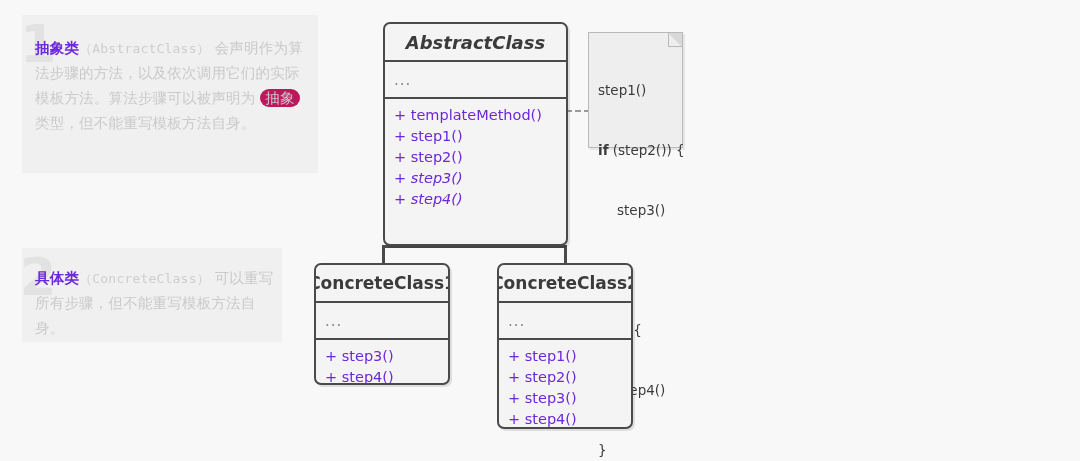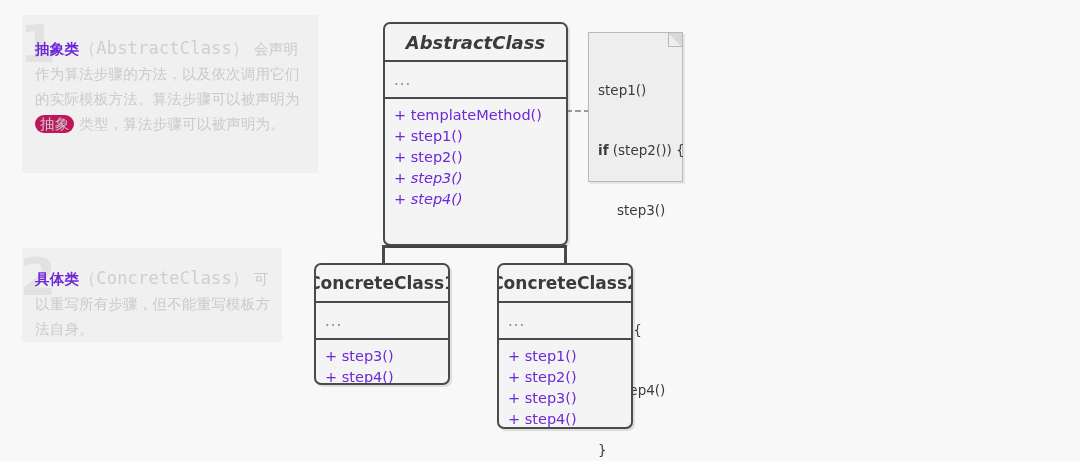--- a/index.html
+++ b/index.html
@@ -43,21 +43,21 @@
     line-height: 25px;
     color: #c9cacb;
     letter-spacing: 0.2px;
   }
   .annot-text .strong {
     font-weight: bold;
     color: #6d28d9;
   }
   .annot-text .code {
     font-family: "DejaVu Sans Mono", "Liberation Mono", monospace;
-    font-size: 17px;
+    font-size: 13px;
     color: #cdced0;
   }
   .annot-text .pill {
     background: #be185d;
     border-radius: 9px;
     padding: 1px 5px;
   }
 
   
   .uml-box {
@@ -166,21 +166,21 @@
   }
 </style>
 </head>
 <body>
 
 <div id="canvas">
 
   <div class="annot" style="left:22px; top:15px; width:296px; height:158px;"></div>
   <div class="annot-num" style="left:20px; top:18px;">1</div>
   <div class="annot-text" style="left:35px; top:36px; width:272px;">
-    <span class="strong">抽象类</span><span class="code">（AbstractClass）</span><span> 会声明作为算法步骤的方法，以及依次调用它们的实际模板方法。算法步骤可以被声明为 </span><span class="pill">抽象</span><span> 类型，算法步骤可以被声明为。</span>
+    <span class="strong">抽象类</span><span class="code">（AbstractClass）</span><span> 会声明作为算法步骤的方法，以及依次调用它们的实际模板方法。算法步骤可以被声明为 </span><span class="pill">抽象</span><span> 类型，但不能重写模板方法自身。</span>
   </div>
 
   <div class="annot" style="left:22px; top:248px; width:260px; height:94px;"></div>
   <div class="annot-num" style="left:20px; top:251px;">2</div>
   <div class="annot-text" style="left:35px; top:266px; width:240px;">
     <span class="strong">具体类</span><span class="code">（ConcreteClass）</span><span> 可以重写所有步骤，但不能重写模板方法自身。</span>
   </div>
 
   <div class="line" style="left:471px; top:212px; width:2.5px; height:18px;"></div>
 
@@ -202,21 +202,21 @@
     <div class="uml-attrs" style="height:37px;">...</div>
     <div class="uml-ops">
       <div class="uml-op">+ templateMethod()</div>
       <div class="uml-op">+ step1()</div>
       <div class="uml-op">+ step2()</div>
       <div class="uml-op abstract">+ step3()</div>
       <div class="uml-op abstract">+ step4()</div>
     </div>
   </div>
 
-  <div class="note" style="left:588px; top:32px; width:95px; height:150px;">
+  <div class="note" style="left:588px; top:32px; width:95px; height:116px;">
     <div class="note-fold"></div>
     <div class="note-fold-edge"></div>
     <div class="note-code">
       <div><span>step1()</span></div>
       <div><span class="kw">if</span><span> (step2()) {</span></div>
       <div class="ind"><span>step3()</span></div>
       <div><span>}</span></div>
       <div><span class="kw">else</span><span> {</span></div>
       <div class="ind"><span>step4()</span></div>
       <div><span>}</span></div>

